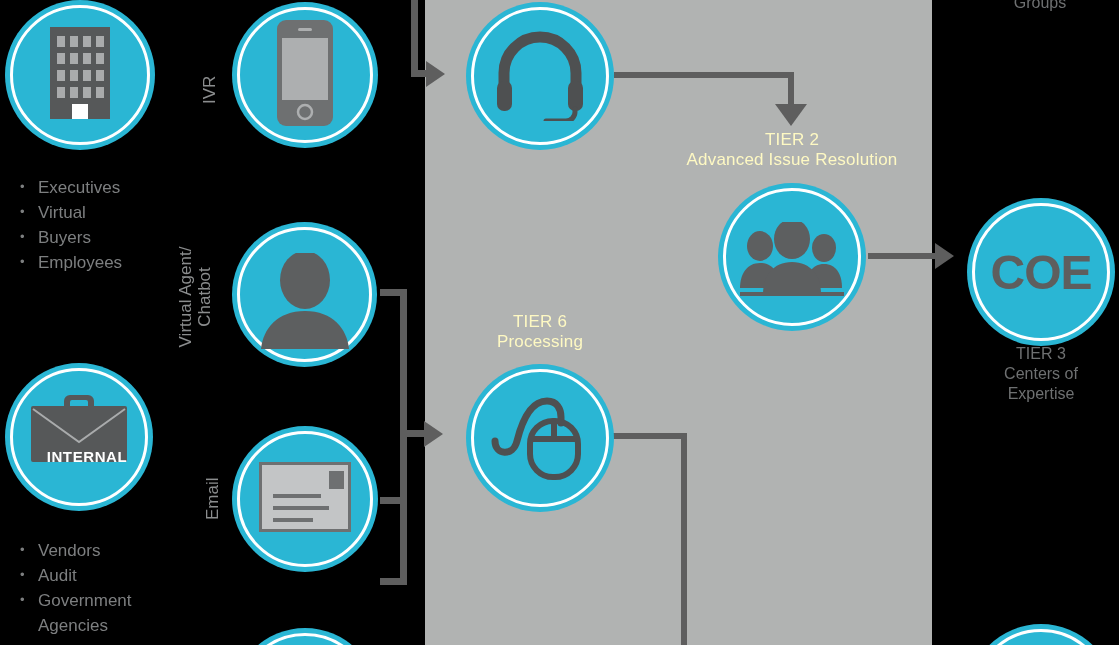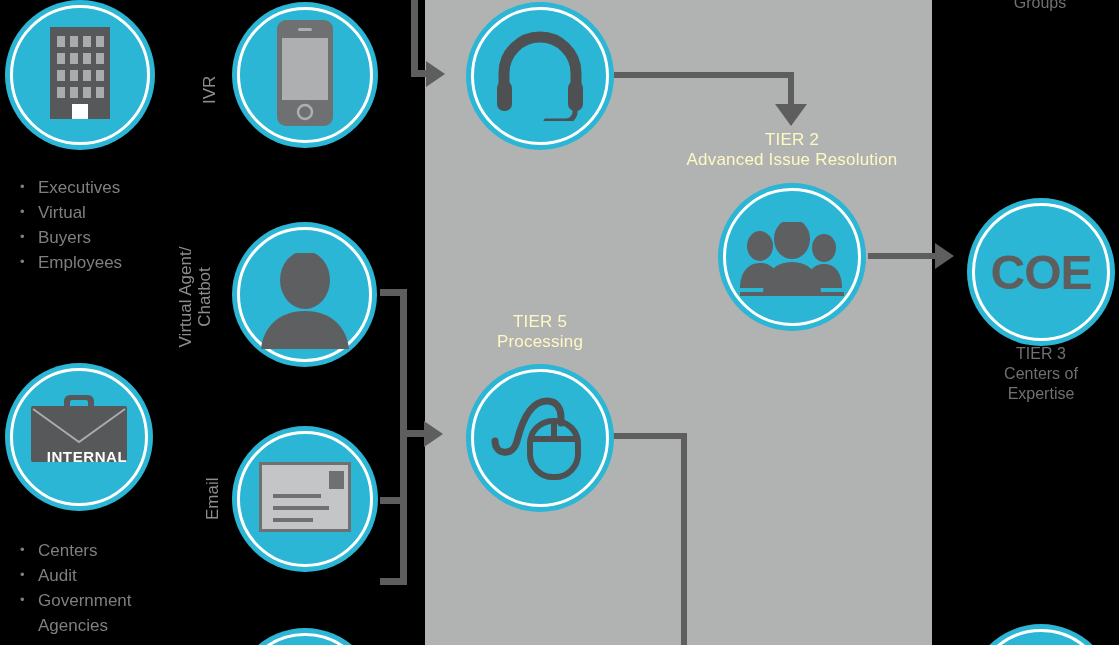--- a/index.html
+++ b/index.html
@@ -144,21 +144,21 @@
       <svg width="96" height="68" viewBox="0 0 96 68" aria-hidden="true">
         <path d="M33 12 V7 a6 6 0 0 1 6-6 h18 a6 6 0 0 1 6 6 v5 h-6 V8 a2 2 0 0 0-2-2 H41 a2 2 0 0 0-2 2 v4 z" fill="#565859"></path>
         <rect x="0" y="12" width="96" height="56" rx="2" fill="#565859"></rect>
         <path d="M2 15 L48 48 L94 15" fill="none" stroke="#a9abac" stroke-width="2"></path>
       </svg>
     </span>
     <span class="internal-word">INTERNAL</span>
   </div>
 
   <ul class="bullets" style="left:4px;top:526px;">
-    <li>Centers</li>
+    <li>Vendors</li>
     <li>Audit</li>
     <li>Government</li>
     <li class="cont">Agencies</li>
   </ul>
 
   <div class="vlabel" style="left:200px;top:104px;transform:rotate(-90deg);">IVR</div>
 
   <div style="position:absolute;left:178px;top:232px;width:34px;height:130px;">
     <div style="position:absolute;left:50%;top:50%;transform:translate(-50%,-50%) rotate(-90deg);
                 white-space:nowrap;color:#8b8d8e;font-size:17px;line-height:19px;text-align:center;">
@@ -229,21 +229,21 @@
           <path d="M84 42 C72 42 66 52 66 66 H102 C102 52 96 42 84 42 Z"></path>
           <ellipse cx="52" cy="17" rx="18" ry="20"></ellipse>
           <path d="M52 40 C33 40 23 54 23 72 H81 C81 54 71 40 52 40 Z"></path>
         </g>
         <rect x="0" y="70" width="104" height="4" fill="#5d5f60"></rect>
       </svg>
     </span>
   </div>
 
   <div class="tier" style="left:440px;top:312px;width:200px;">
-    <div>TIER 5</div>
+    <div>TIER 6</div>
     <div>Processing</div>
   </div>
 
   <div class="circ" style="left:466px;top:364px;width:148px;height:148px;">
     <span class="glyph">
       <svg width="98" height="90" viewBox="0 0 98 90" aria-hidden="true">
         <path d="M4 50 C4 64 22 66 26 50 C31 30 40 10 56 10 C66 10 70 18 70 26 v6" fill="none" stroke="#4e5051" stroke-width="7" stroke-linecap="round"></path>
         <rect x="39" y="30" width="48" height="56" rx="23" fill="none" stroke="#4e5051" stroke-width="6"></rect>
         <line x1="39" y1="48" x2="87" y2="48" stroke="#4e5051" stroke-width="6"></line>
         <line x1="63" y1="30" x2="63" y2="48" stroke="#4e5051" stroke-width="6"></line>

